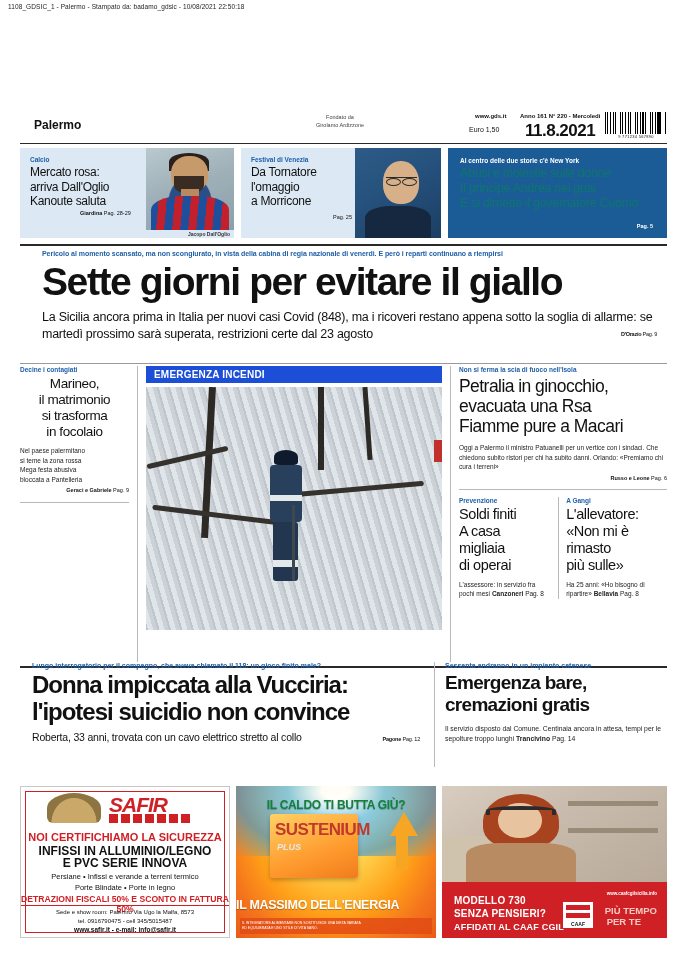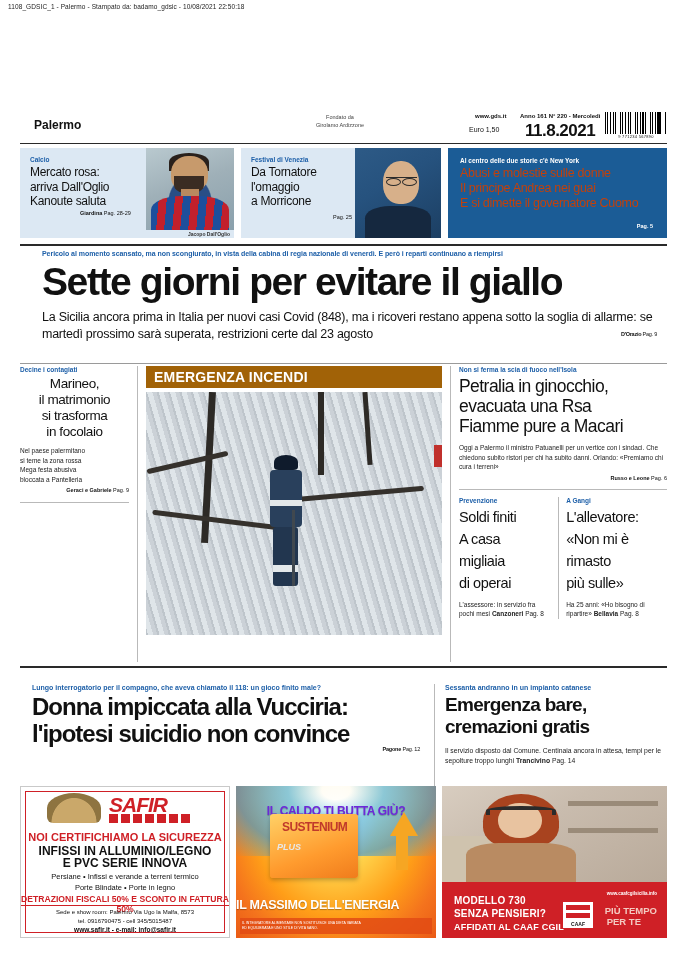--- a/index.html
+++ b/index.html
@@ -84,21 +84,21 @@
   .t2 { width: 200px; margin-left: 7px; }
   .t3 { width: 219px; margin-left: 7px; }
   .tz-bg { position: absolute; inset: 0; background: #dce8f3; }
   .t3 .tz-bg { background: #1b5c96; }
   .teaser .kicker { position: relative; font-size: 6.5px; font-weight: 700; color: #1d5fa8; padding: 8px 0 0 10px; }
   .t3 .kicker { color: #ffffff; font-size: 6.5px; padding-left: 12px; padding-top: 9px; }
   .teaser .thead {
     position: relative; padding: 2px 0 0 10px; color: #111;
     font-size: 12px; line-height: 14.5px; font-weight: 400; letter-spacing: -.3px;
   }
-  .t3 .thead { color: #c2410c; font-size: 12.5px; line-height: 15px; padding-left: 12px; }
+  .t3 .thead { color: #0f766e; font-size: 12.5px; line-height: 15px; padding-left: 12px; }
   .teaser .pref {
     position: absolute; font-size: 5.5px; color: #111; font-weight: 400;
   }
   .t1 .pref { left: 60px; bottom: 22px; }
   .t1 .pref b { font-weight: 700; }
   .t2 .pref { left: 92px; bottom: 18px; }
   .t3 .pref { right: 14px; bottom: 9px; color: #fff; font-weight: 700; }
   .t-photo { position: absolute; right: 0; top: 0; width: 88px; height: 82px; overflow: hidden; }
   .t2 .t-photo { width: 86px; height: 90px; }
   .t-cap { position: absolute; right: 4px; bottom: 1px; font-size: 5px; color: #333; font-weight: 700; }
@@ -146,21 +146,21 @@
   .colC { width: 296px; margin-left: 8px; }
   .colR { width: 217px; margin-left: 8px; }
 
   .kick-blue { font-size: 6.5px; font-weight: 700; color: #1d5fa8; }
   .hl-sm { font-size: 13.5px; line-height: 16px; color: #111; letter-spacing: -.4px; padding-top: 3px; text-align: center; }
   .sum-sm { font-size: 6.5px; line-height: 9.5px; color: #222; padding-top: 6px; }
   .sum-sm b { font-weight: 700; }
   .sep-sm { height: 1px; background: #b9b9b9; margin: 9px 0 8px 0; }
 
   .banner-red {
-    background: #a16207; color: #fff; font-size: 14px; font-weight: 700;
+    background: #1d4ed8; color: #fff; font-size: 10px; font-weight: 700;
     letter-spacing: .2px; padding: 3px 0 3px 8px; width: 296px;
   }
   .photo-fire {
     width: 296px; height: 243px; margin-top: 4px; position: relative; overflow: hidden;
     background:
       linear-gradient(180deg, rgba(255,255,255,.55) 0 100%),
       repeating-linear-gradient(74deg, #6f7f8c 0 2px, #b9c6cf 2px 7px, #8c9aa6 7px 11px),
       linear-gradient(160deg,#93a5b2 0%,#b8c6d0 55%,#8fa0ad 100%);
   }
   .ff-trunk { position: absolute; background: #2d2a26; }
@@ -182,26 +182,26 @@
 
   .hl-big { font-size: 17.5px; line-height: 20px; color: #111; letter-spacing: -.55px; padding-top: 3px; }
   .sum-r { font-size: 6.5px; line-height: 9.5px; color: #222; padding-top: 7px; }
   .credit-r { font-size: 5.5px; text-align: right; padding-top: 3px; color: #111; }
   .credit-r b { font-weight: 700; }
   .sep-r { height: 1px; background: #b9b9b9; margin: 8px 0 7px 0; }
 
   .twocol { display: flex; }
   .twocol > div:first-child { width: 104px; padding-right: 7px; border-right: 1px solid #b9b9b9; }
   .twocol > div:last-child { width: 105px; margin-left: 7px; }
-  .hl-md { font-size: 14.5px; line-height: 22px; color: #111; letter-spacing: -.4px; padding-top: 2px; }
+  .hl-md { font-size: 14.5px; line-height: 17px; color: #111; letter-spacing: -.4px; padding-top: 2px; }
   .colR-left-rule { border-left: 1px solid #b9b9b9; padding-left: 8px; }
 
   
   .rule-low { position: absolute; left: 20px; top: 666px; width: 647px; height: 2px; background: #2a2a2a; }
-  .lower { position: absolute; left: 20px; top: 684px; width: 647px; height: 105px; display: flex; }
+  .lower { position: absolute; left: 20px; top: 662px; width: 647px; height: 105px; display: flex; }
   .low-l { width: 415px; padding-right: 10px; border-right: 1px solid #b9b9b9; }
   .low-r { width: 222px; margin-left: 10px; }
   .low-kick { font-size: 7px; font-weight: 700; color: #1d5fa8; padding-left: 12px; }
   .low-head { font-size: 24px; font-weight: 700; color: #111; letter-spacing: -1px; line-height: 27px; padding-left: 12px; padding-top: 2px; }
   .low-deck { font-size: 10.5px; color: #111; padding-left: 12px; padding-top: 6px; position: relative; letter-spacing: -.2px; }
   .low-credit { position: absolute; right: 4px; bottom: 1px; font-size: 5.5px; }
   .low-credit b { font-weight: 700; }
   .lowr-head { font-size: 19px; font-weight: 700; color: #111; letter-spacing: -.7px; line-height: 22px; padding-top: 3px; }
   .lowr-deck { font-size: 6.8px; line-height: 10px; color: #222; padding-top: 8px; }
   .lowr-deck b { font-weight: 700; }
@@ -227,25 +227,25 @@
   .ad1-l3 { position: absolute; left: 0; right: 0; top: 84px; text-align: center; font-size: 7.5px; color: #111; line-height: 11px; }
   .ad1-l4 { position: absolute; left: 0; right: 0; top: 107px; text-align: center; font-size: 8.6px; font-weight: 700; color: #cf2026; }
   .ad1-bar { position: absolute; left: 0; right: 0; top: 118px; height: 1px; background: #cf2026; }
   .ad1-l5 { position: absolute; left: 0; right: 0; top: 121px; text-align: center; font-size: 6px; color: #111; line-height: 9px; }
   .ad1-l6 { position: absolute; left: 0; right: 0; bottom: 4px; text-align: center; font-size: 6.5px; font-weight: 700; color: #111; }
 
   .ad2-bg { position: absolute; inset: 0;
     background: radial-gradient(ellipse at 50% 22%, #fff6c9 0 12%, #ffd24a 30%, #ff9e18 58%, #f4731d 80%, #ea5b16 100%); }
   .ad2-sky { position: absolute; left: 0; right: 0; top: 0; height: 46%;
     background: radial-gradient(ellipse at 50% 6%, rgba(255,255,255,.9) 0 10%, rgba(120,200,240,.85) 34%, rgba(60,150,215,.65) 70%, rgba(60,150,215,0) 100%); }
-  .ad2-top { position: absolute; left: 0; right: 0; top: 18px; text-align: center; font-size: 12px; font-weight: 700; color: #6d28d9;
+  .ad2-top { position: absolute; left: 0; right: 0; top: 12px; text-align: center; font-size: 12px; font-weight: 700; color: #15803d;
     letter-spacing: -.3px; text-shadow: 0 1px 1px rgba(0,0,0,.25); }
   .ad2-box { position: absolute; left: 34px; top: 28px; width: 88px; height: 64px; border-radius: 3px;
     background: linear-gradient(160deg,#ffd166 0%,#ff9b2e 60%,#f07c1c 100%); box-shadow: 0 2px 4px rgba(0,0,0,.25); }
-  .ad2-brand { position: absolute; left: 12px; top: 6px; font-size: 12px; font-weight: 700; color: #c0392b; letter-spacing: -.6px; }
+  .ad2-brand { position: absolute; left: 5px; top: 6px; font-size: 17px; font-weight: 700; color: #c0392b; letter-spacing: -.6px; }
   .ad2-brand2 { position: absolute; left: 7px; top: 20px; font-size: 9px; font-weight: 700; color: #e8e8e8; font-style: italic; margin-top: 8px; }
   .ad2-arrow { position: absolute; right: 18px; top: 26px; width: 0; height: 0;
     border-left: 14px solid transparent; border-right: 14px solid transparent; border-bottom: 24px solid #f6a623; }
   .ad2-arrowstem { position: absolute; right: 28px; top: 48px; width: 12px; height: 36px; background: #f6a623; }
   .ad2-bot { position: absolute; left: 0; right: 0; bottom: 26px; text-align: left; font-size: 12.5px; font-weight: 700; color: #fff;
     letter-spacing: -.3px; text-shadow: 0 1px 1px rgba(0,0,0,.3); }
   .ad2-fine { position: absolute; left: 4px; right: 4px; bottom: 4px; height: 16px; background: #e24b14; opacity: .85; }
   .ad2-fine-t { position: absolute; left: 6px; bottom: 7px; font-size: 3.5px; color: #fff; line-height: 5px; width: 60%; }
 
   .ad3-photo { position: absolute; left: 0; right: 0; top: 0; height: 96px;
@@ -445,20 +445,21 @@
 
   </div>
 
   <div class="rule-low"></div>
   <div class="lower">
     <div class="low-l">
       <div class="low-kick">Lungo interrogatorio per il compagno, che aveva chiamato il 118: un gioco finito male?</div>
       <div class="low-head" style="white-space:pre-line">Donna impiccata alla Vucciria:
 l'ipotesi suicidio non convince</div>
       <div class="low-deck">
+        <span>Roberta, 33 anni, trovata con un cavo elettrico stretto al collo</span>
         <span class="low-credit">
           <b>Pagone</b>
           <span>Pag. 12</span>
         </span>
       </div>
     </div>
     <div class="low-r">
       <div class="low-kick" style="padding-left:0">Sessanta andranno in un impianto catanese</div>
       <div class="lowr-head" style="white-space:pre-line">Emergenza bare,
 cremazioni gratis</div>

